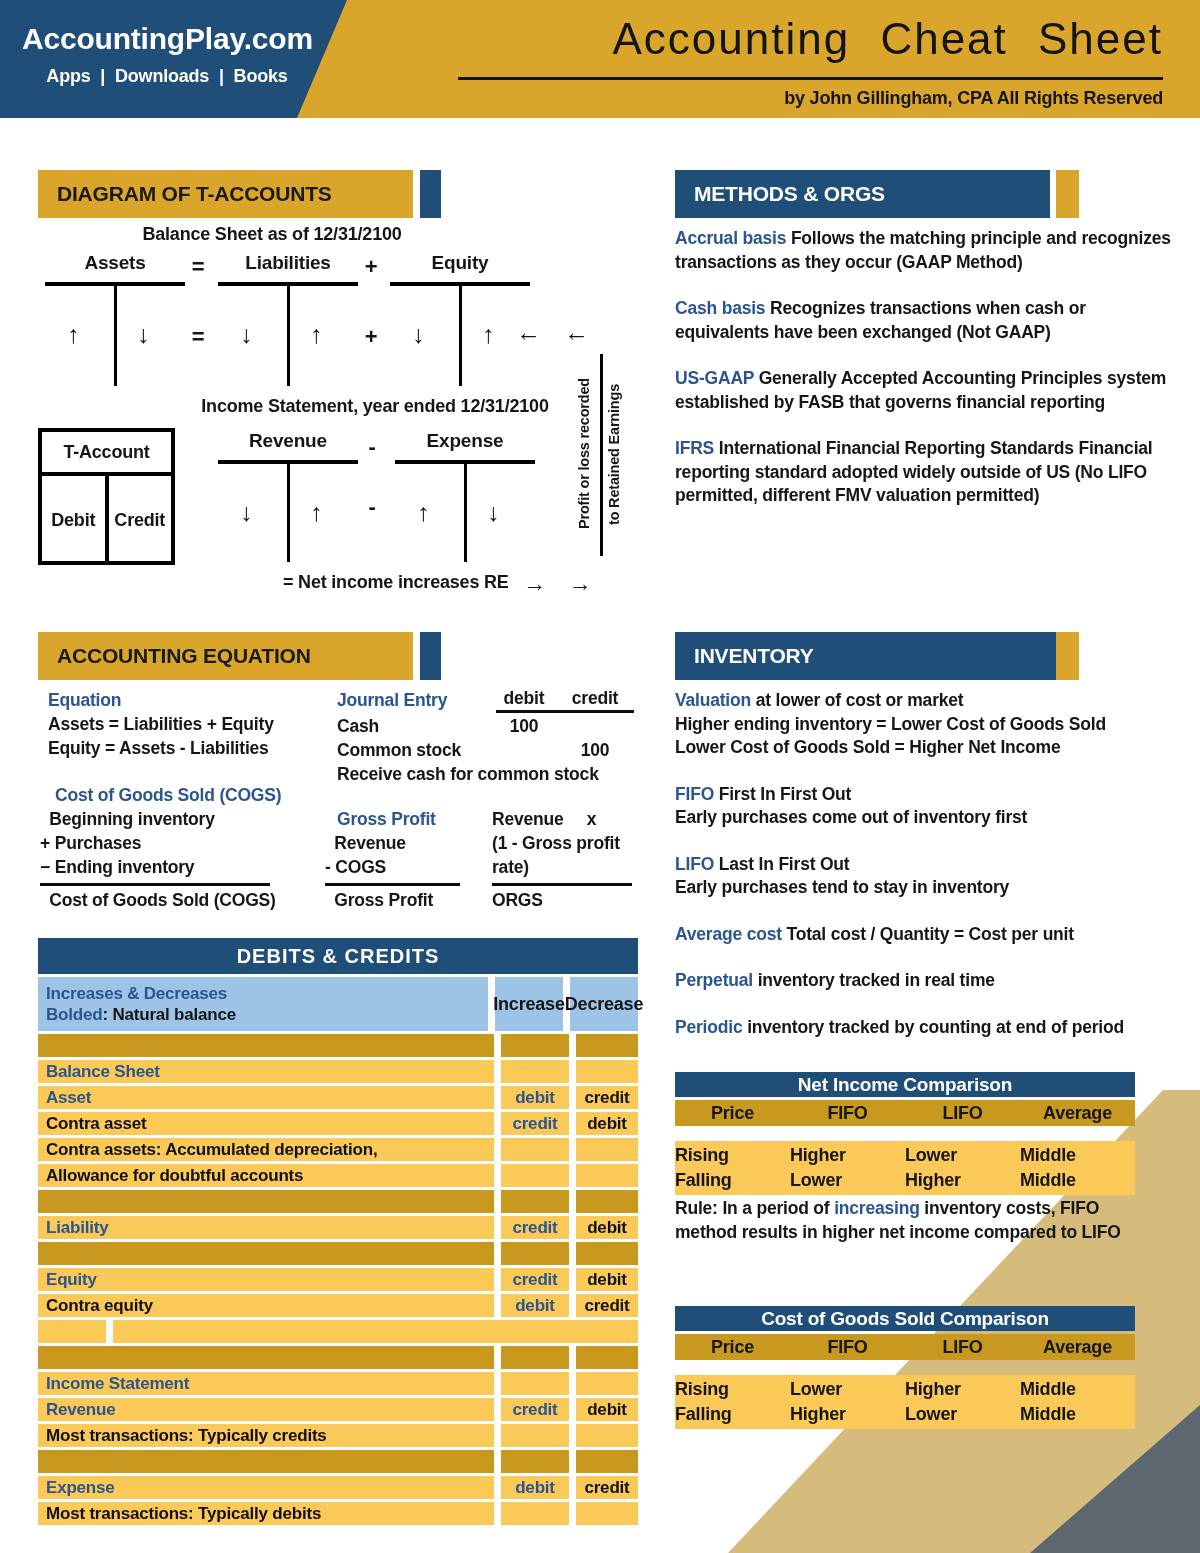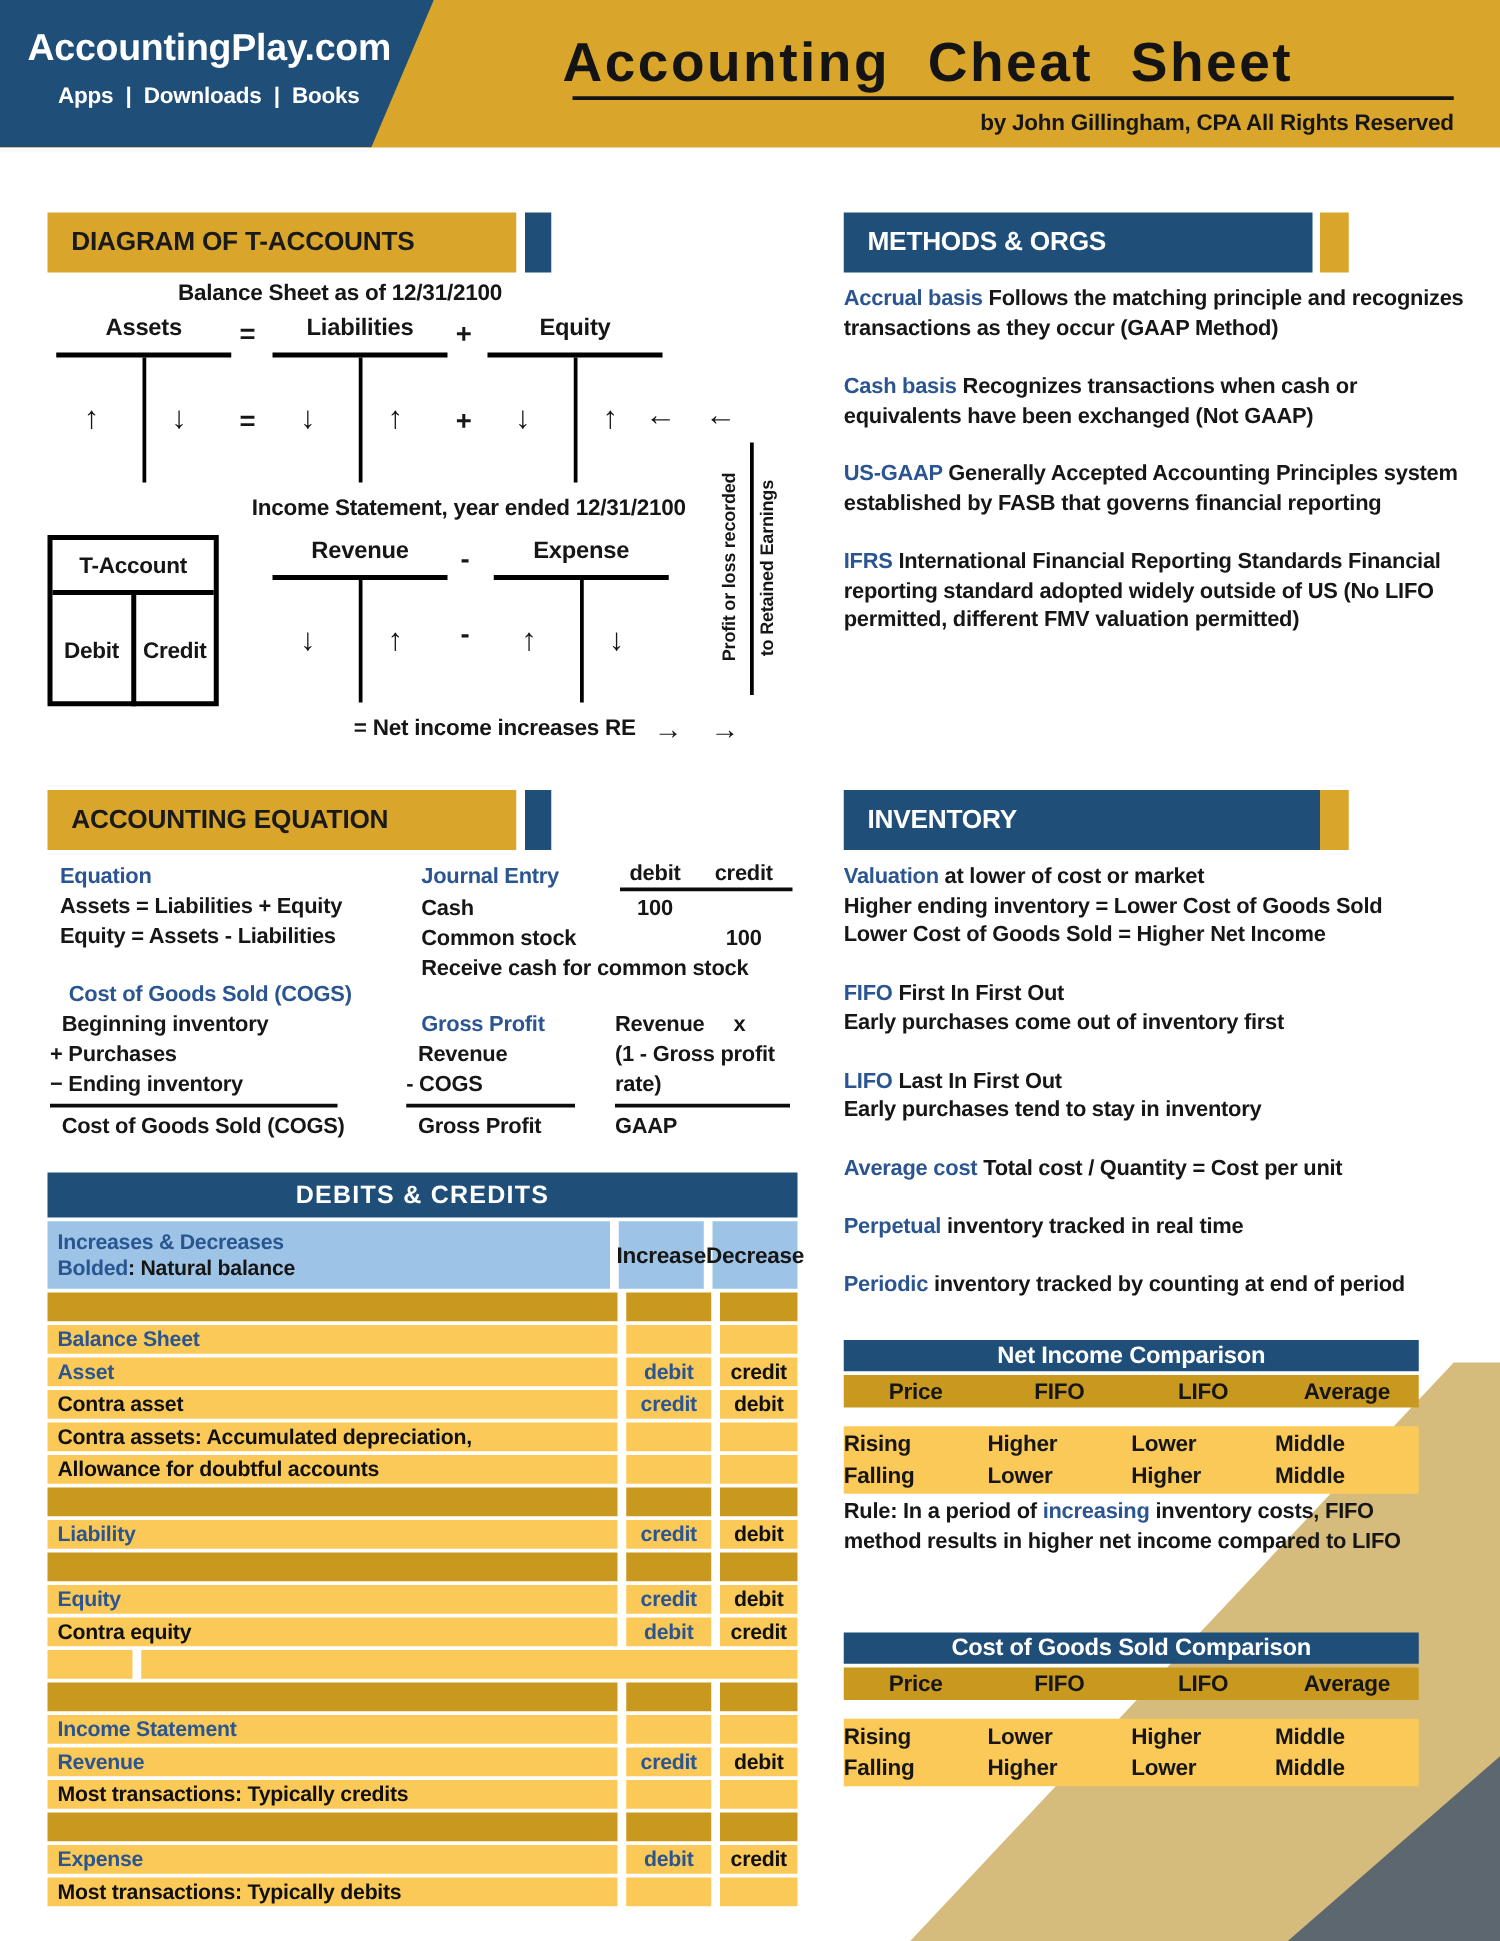--- a/index.html
+++ b/index.html
@@ -13,22 +13,22 @@
   .abs{position:absolute;}
   .deco{position:absolute;left:0;top:0;width:1200px;height:1553px;}
   .deco .tan{fill:var(--tan);} .deco .gray{fill:var(--gray);}
 
   
   .gold-band{left:0;top:0;width:1200px;height:118px;background:var(--gold);}
   .blue-wedge{left:0;top:0;width:400px;height:118px;background:var(--blue);
               clip-path:polygon(0 0,347px 0,297px 118px,0 118px);}
   .brand{left:22px;top:22px;width:290px;text-align:center;color:#fff;font-size:30px;}
   .brand-sub{left:22px;top:66px;width:290px;text-align:center;color:#fff;font-size:18px;word-spacing:5px;}
-  .doc-title{left:450px;top:14px;width:713px;text-align:left;font-weight:bold;
-             font-size:44px;letter-spacing:2px;word-spacing:16px;color:#141414;margin-top:12px;}
+  .doc-title{left:450px;top:14px;width:713px;text-align:right;font-weight:normal;
+             font-size:44px;letter-spacing:2px;word-spacing:16px;color:#141414;}
   .title-rule{left:458px;top:77px;width:705px;height:3px;background:#141414;}
   .byline{left:450px;top:88px;width:713px;text-align:right;font-size:18px;}
 
   
   .gold-bar{background:var(--gold);color:#1a1a1a;font-size:21px;display:flex;align-items:center;padding-left:19px;box-sizing:border-box;}
   .blue-bar{background:var(--blue);color:#fff;font-size:21px;display:flex;align-items:center;padding-left:19px;box-sizing:border-box;}
   .sq-blue{background:var(--blue);} .sq-gold{background:var(--gold);}
 
   
   .diagram-title{text-align:center;font-size:18px;}
@@ -208,21 +208,21 @@
   <span class="abs blue t17" style="left:337px;top:807px">Gross Profit</span>
   <div class="abs" style="left:325px;top:831px;width:135px">
     <div class="formula" id="gp-lines"><div>  Revenue</div><div>- COGS</div></div>
     <div class="sum-rule"></div>
     <div class="formula">  Gross Profit</div>
   </div>
 
   <div class="abs" style="left:492px;top:807px;width:140px">
     <div class="formula" id="rf-lines"><div>Revenue     x</div><div>(1 - Gross profit</div><div>rate)</div></div>
     <div class="sum-rule"></div>
-    <div class="formula">GAAP</div>
+    <div class="formula">ORGS</div>
   </div>
 
   <div class="abs dc" style="left:38px;top:938px">
     <div class="dc-title">DEBITS &amp; CREDITS</div>
     <div class="dc-row dc-head">
       <div class="dc-label">
         <div><span class="blue">Increases &amp; Decreases</span></div>
         <div><span class="blue">Bolded</span><span>: Natural balance</span></div>
       </div>
       <div class="dc-cell">Increase</div>

